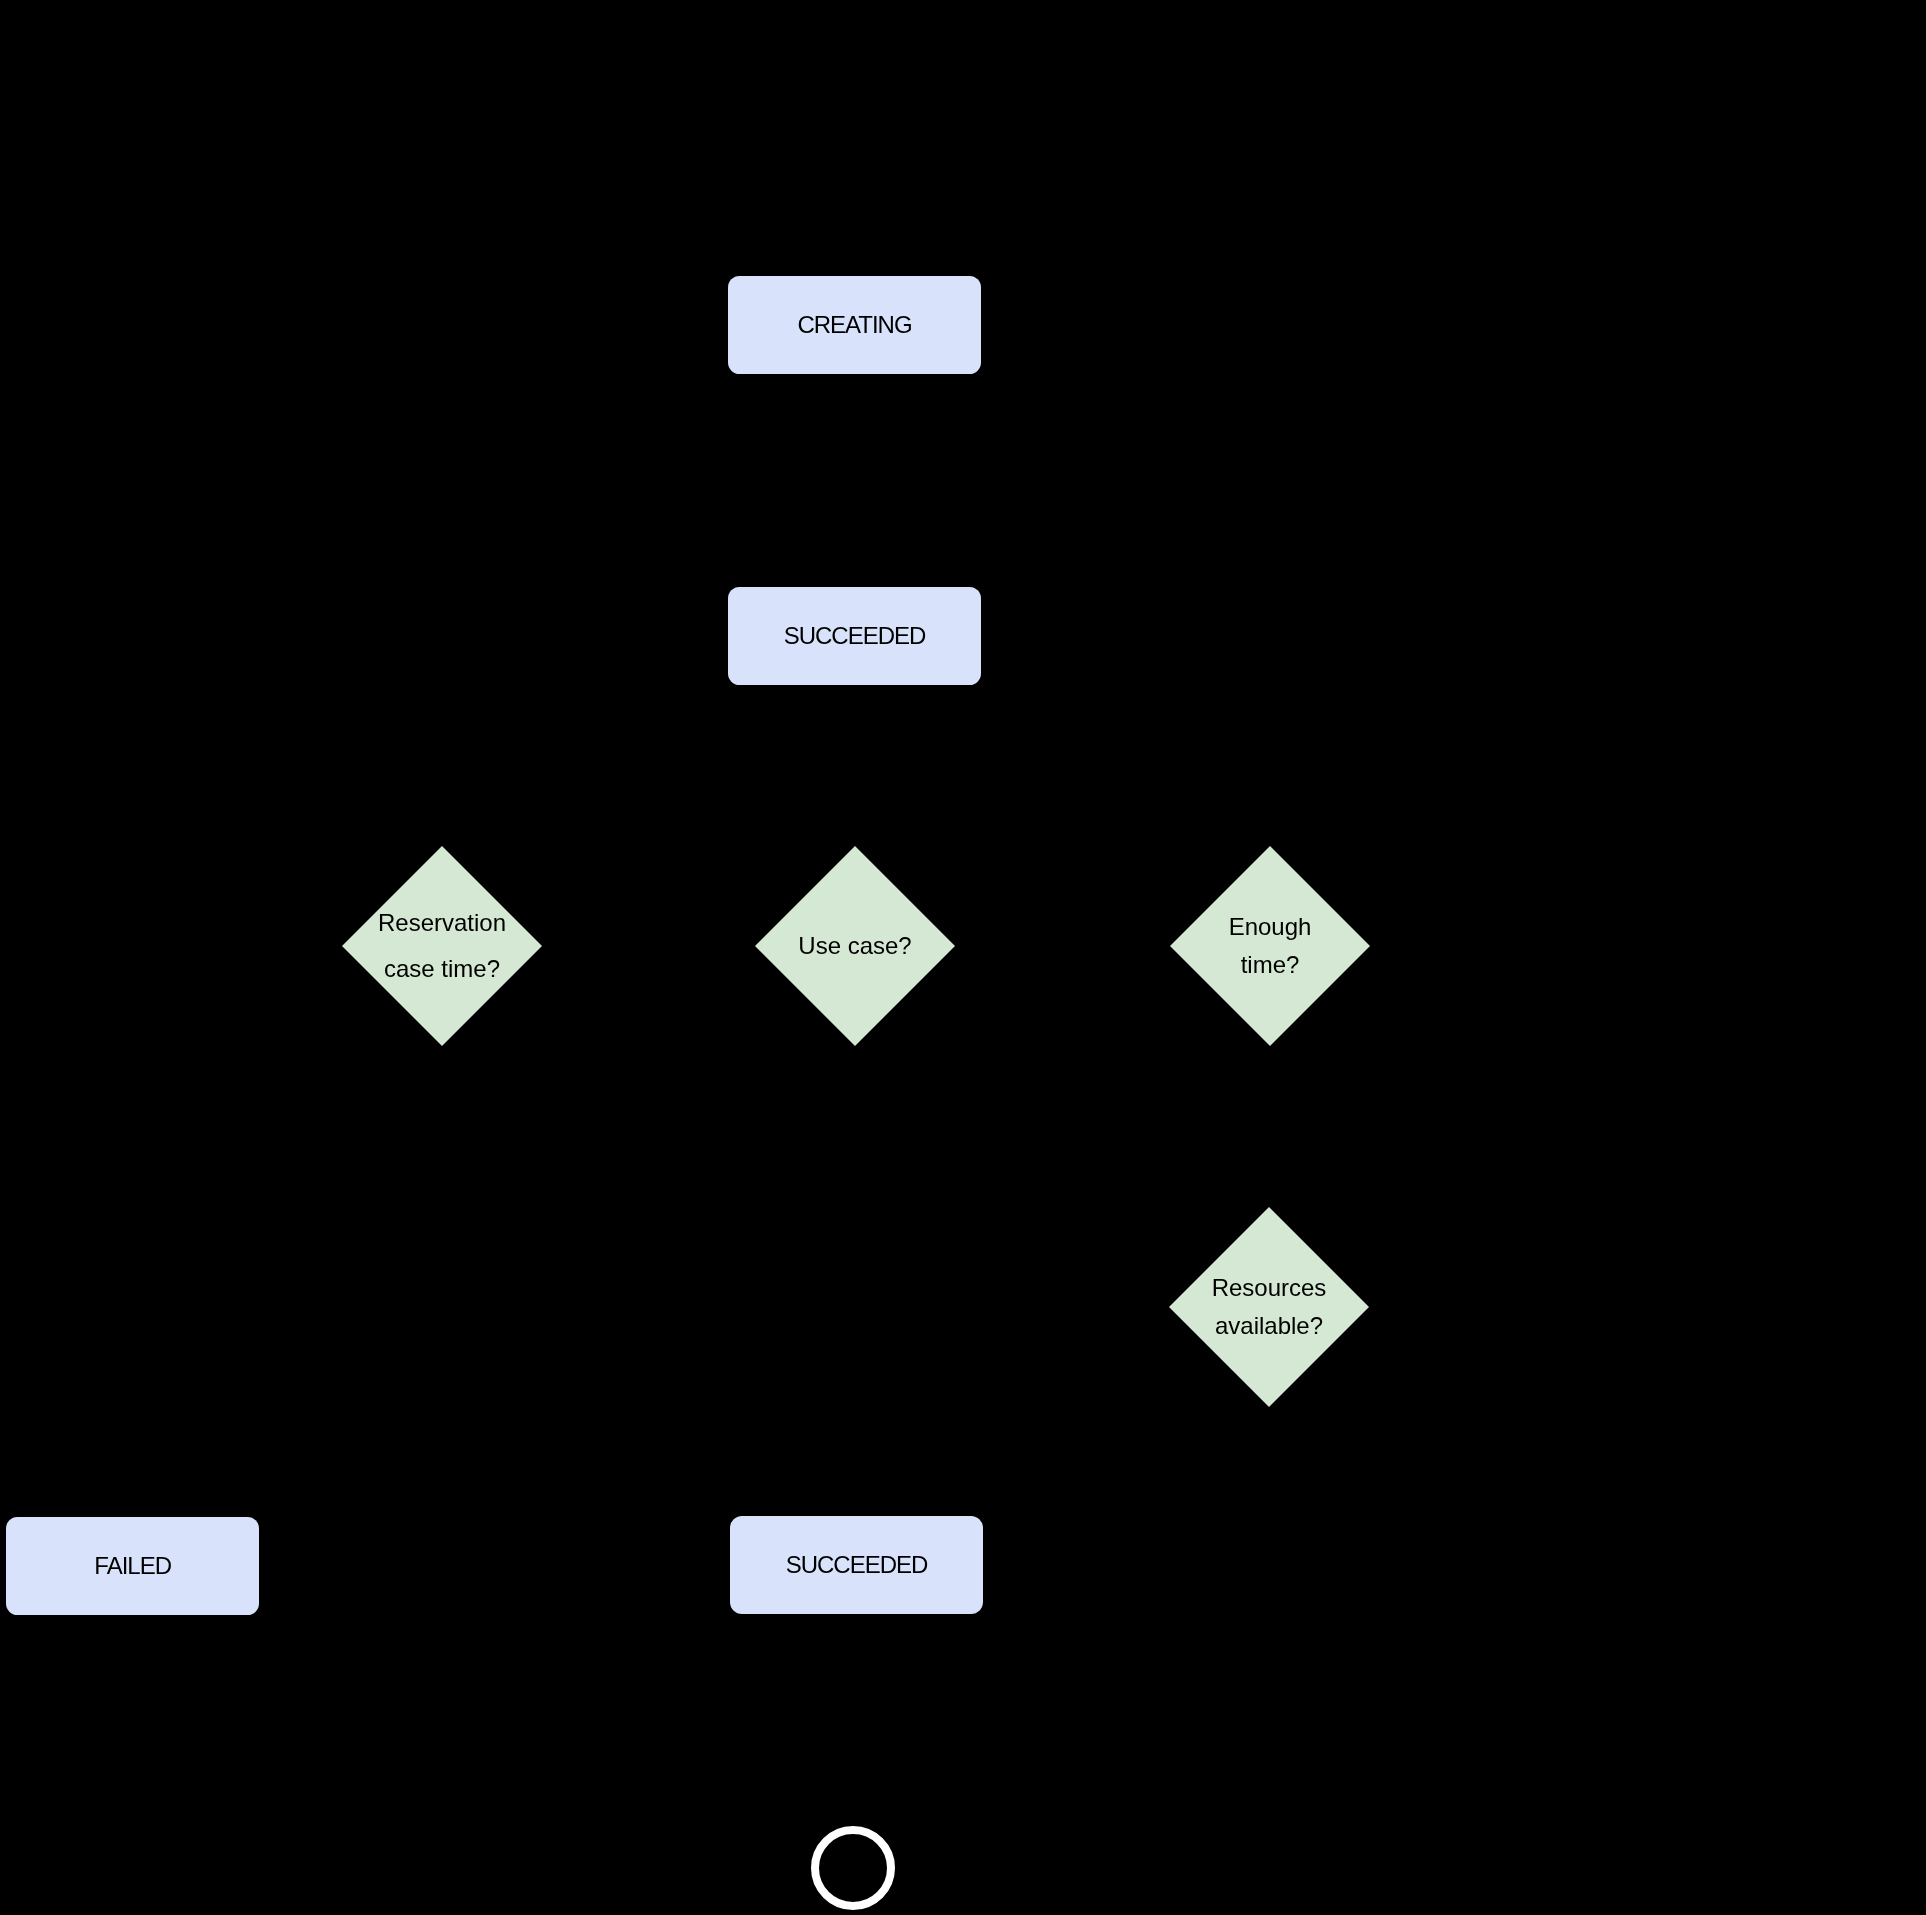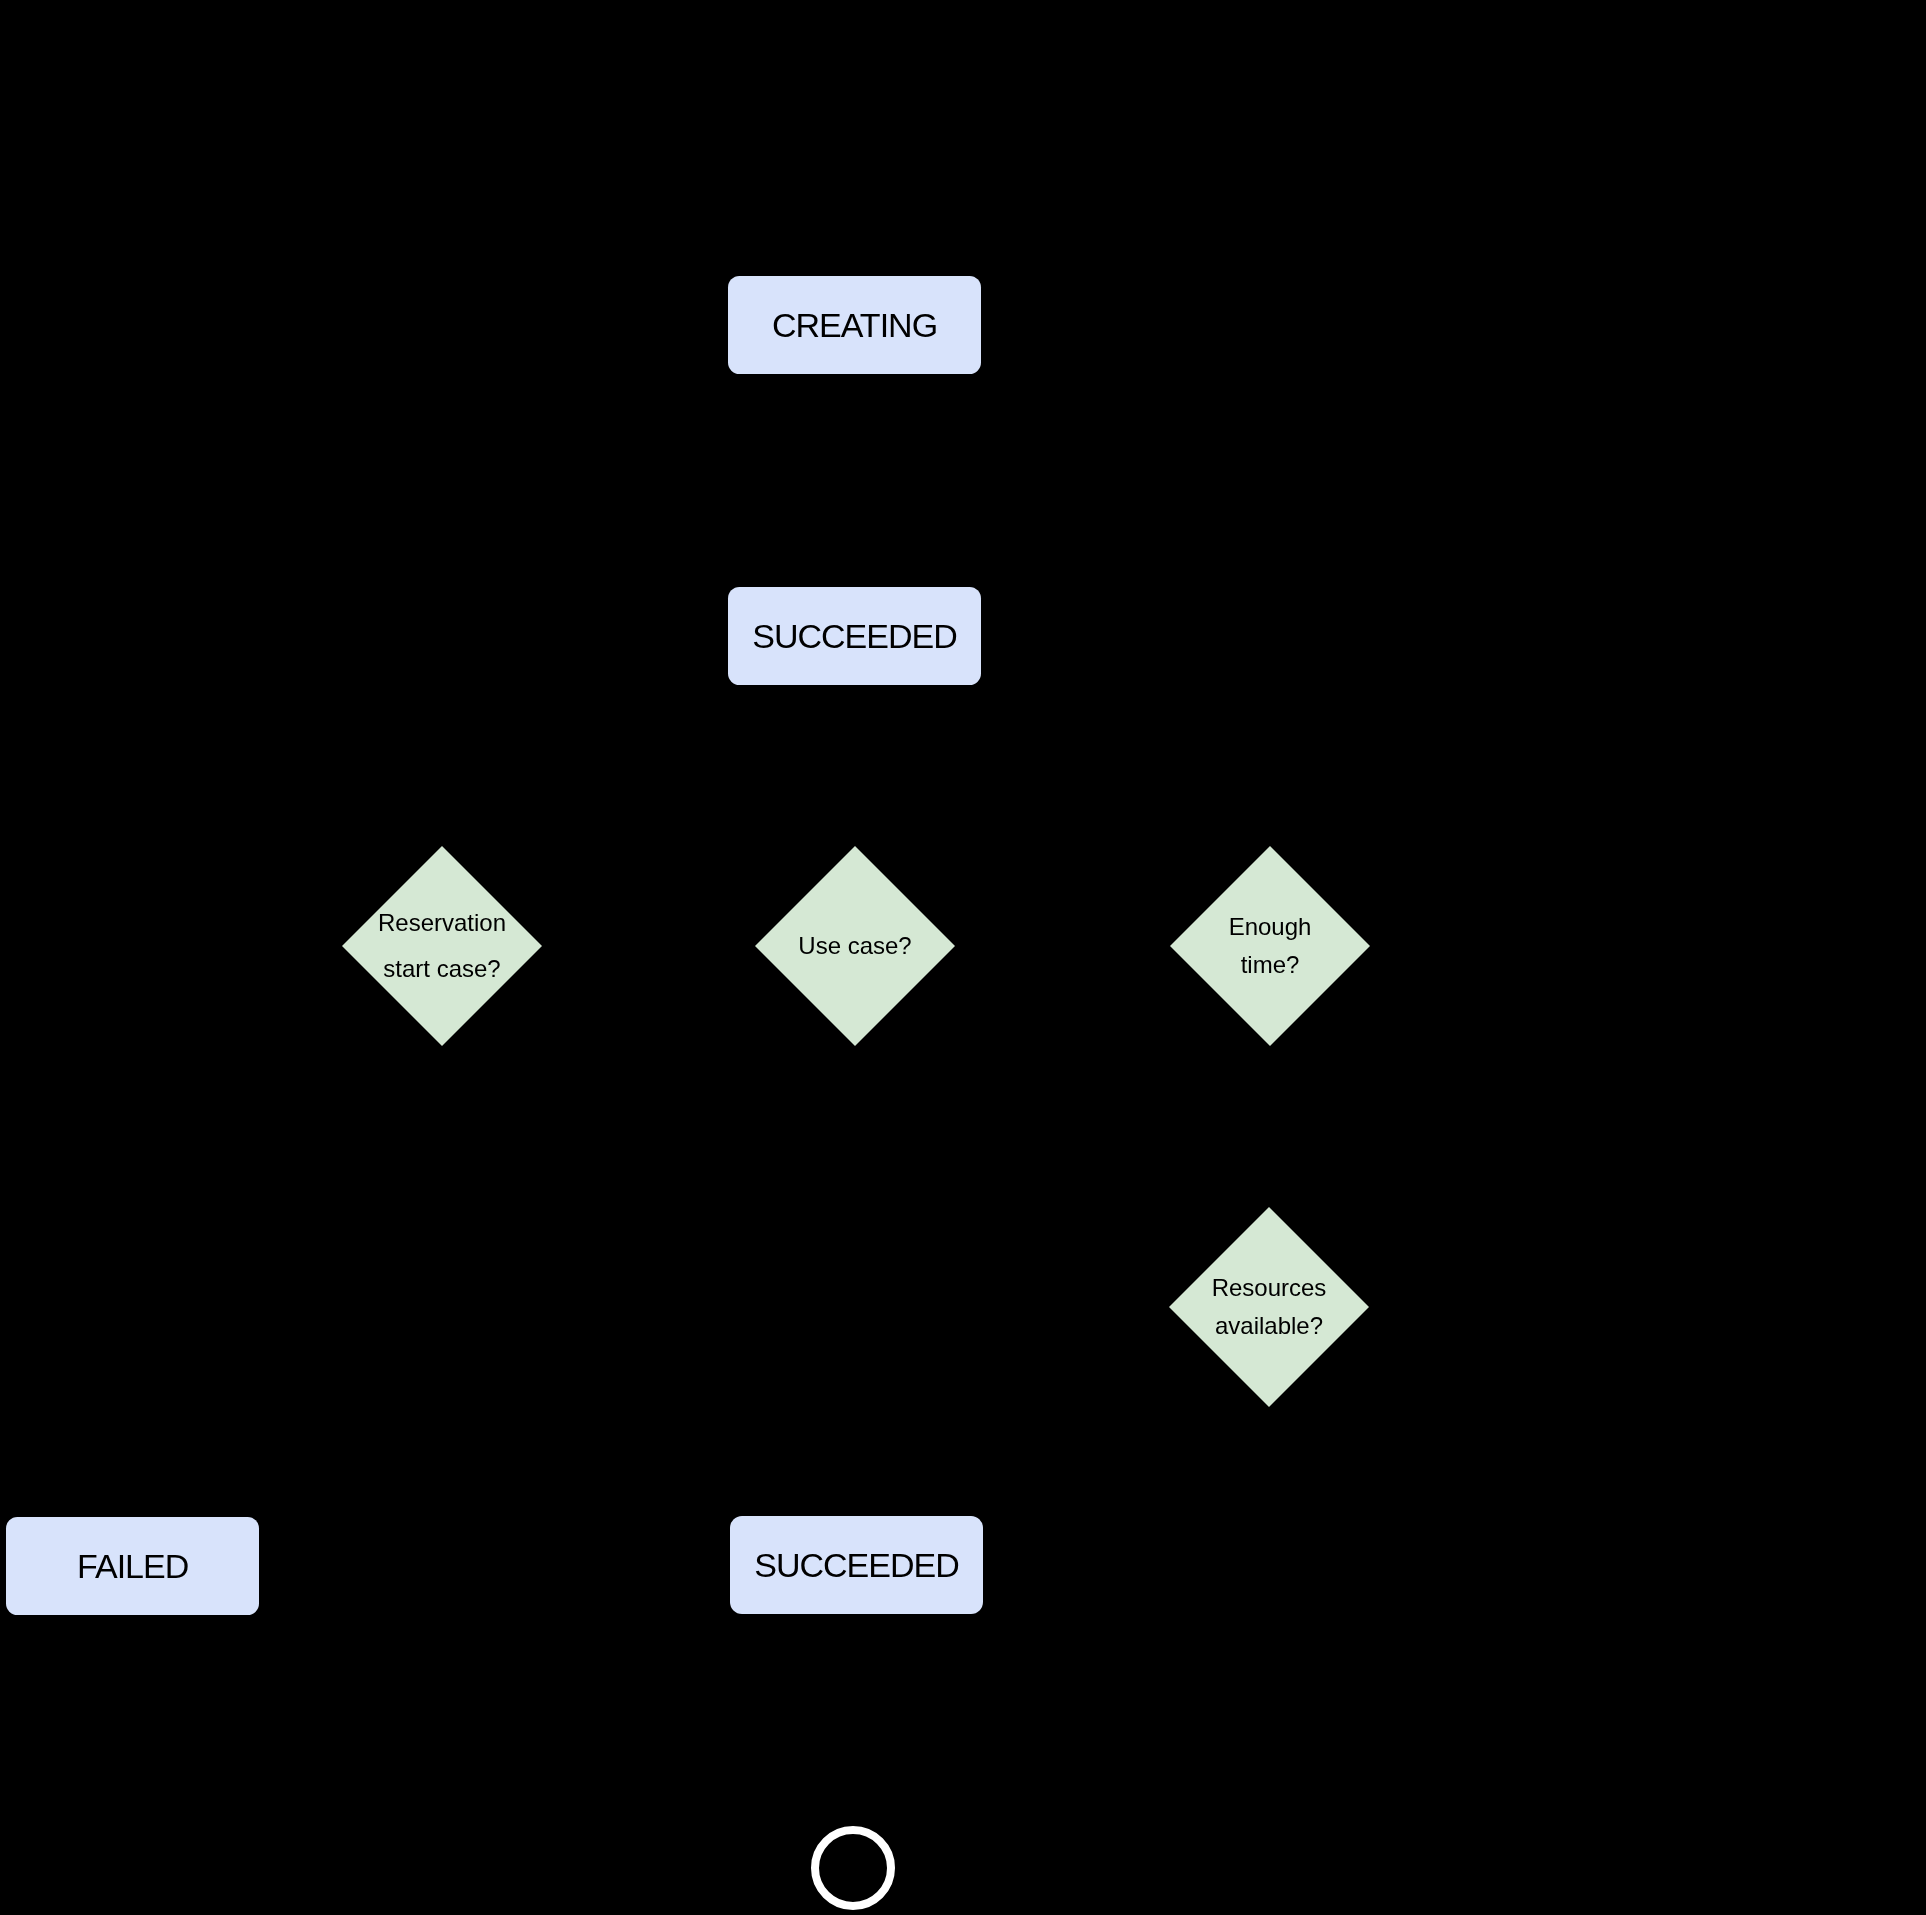--- a/index.html
+++ b/index.html
@@ -26,21 +26,21 @@
     position: absolute;
     width: 253px;
     height: 98px;
     background: #d8e3fb;
     border-radius: 11.4px;
     display: flex;
     align-items: center;
     justify-content: center;
   }
   .state-label {
-    font-size: 34px;
+    font-size: 24px;
     letter-spacing: -1px;
     color: #000000;
     white-space: nowrap;
   }
   
   .decision {
     position: absolute;
     width: 200px;
     height: 200px;
     background: #d5e8d4;
@@ -88,21 +88,21 @@
   <div class="state" id="node-creating">
     <span class="state-label">CREATING</span>
   </div>
 
   <div class="state" id="node-accepted">
     <span class="state-label">SUCCEEDED</span>
   </div>
 
   <div class="decision" id="node-reservation-start-time">
     <span class="decision-line">Reservation</span>
-    <span class="decision-line">start case?</span>
+    <span class="decision-line">case time?</span>
   </div>
 
   <div class="decision" id="node-use-case">
     <span class="decision-line">Use case?</span>
   </div>
 
   <div class="decision" id="node-enough-quota">
     <span class="decision-line">Enough</span>
     <span class="decision-line">time?</span>
   </div>

